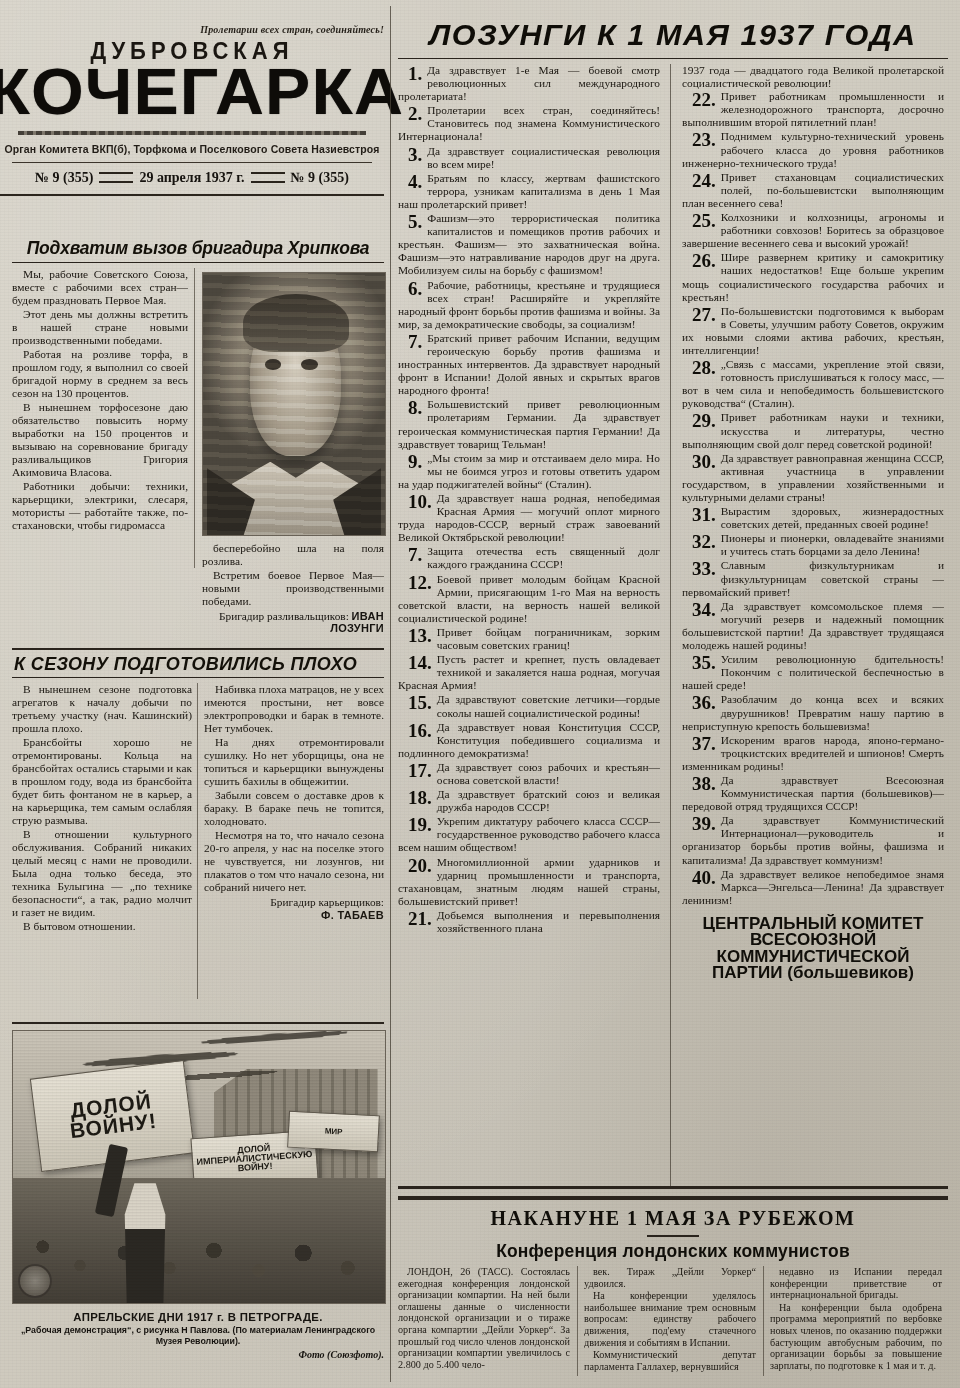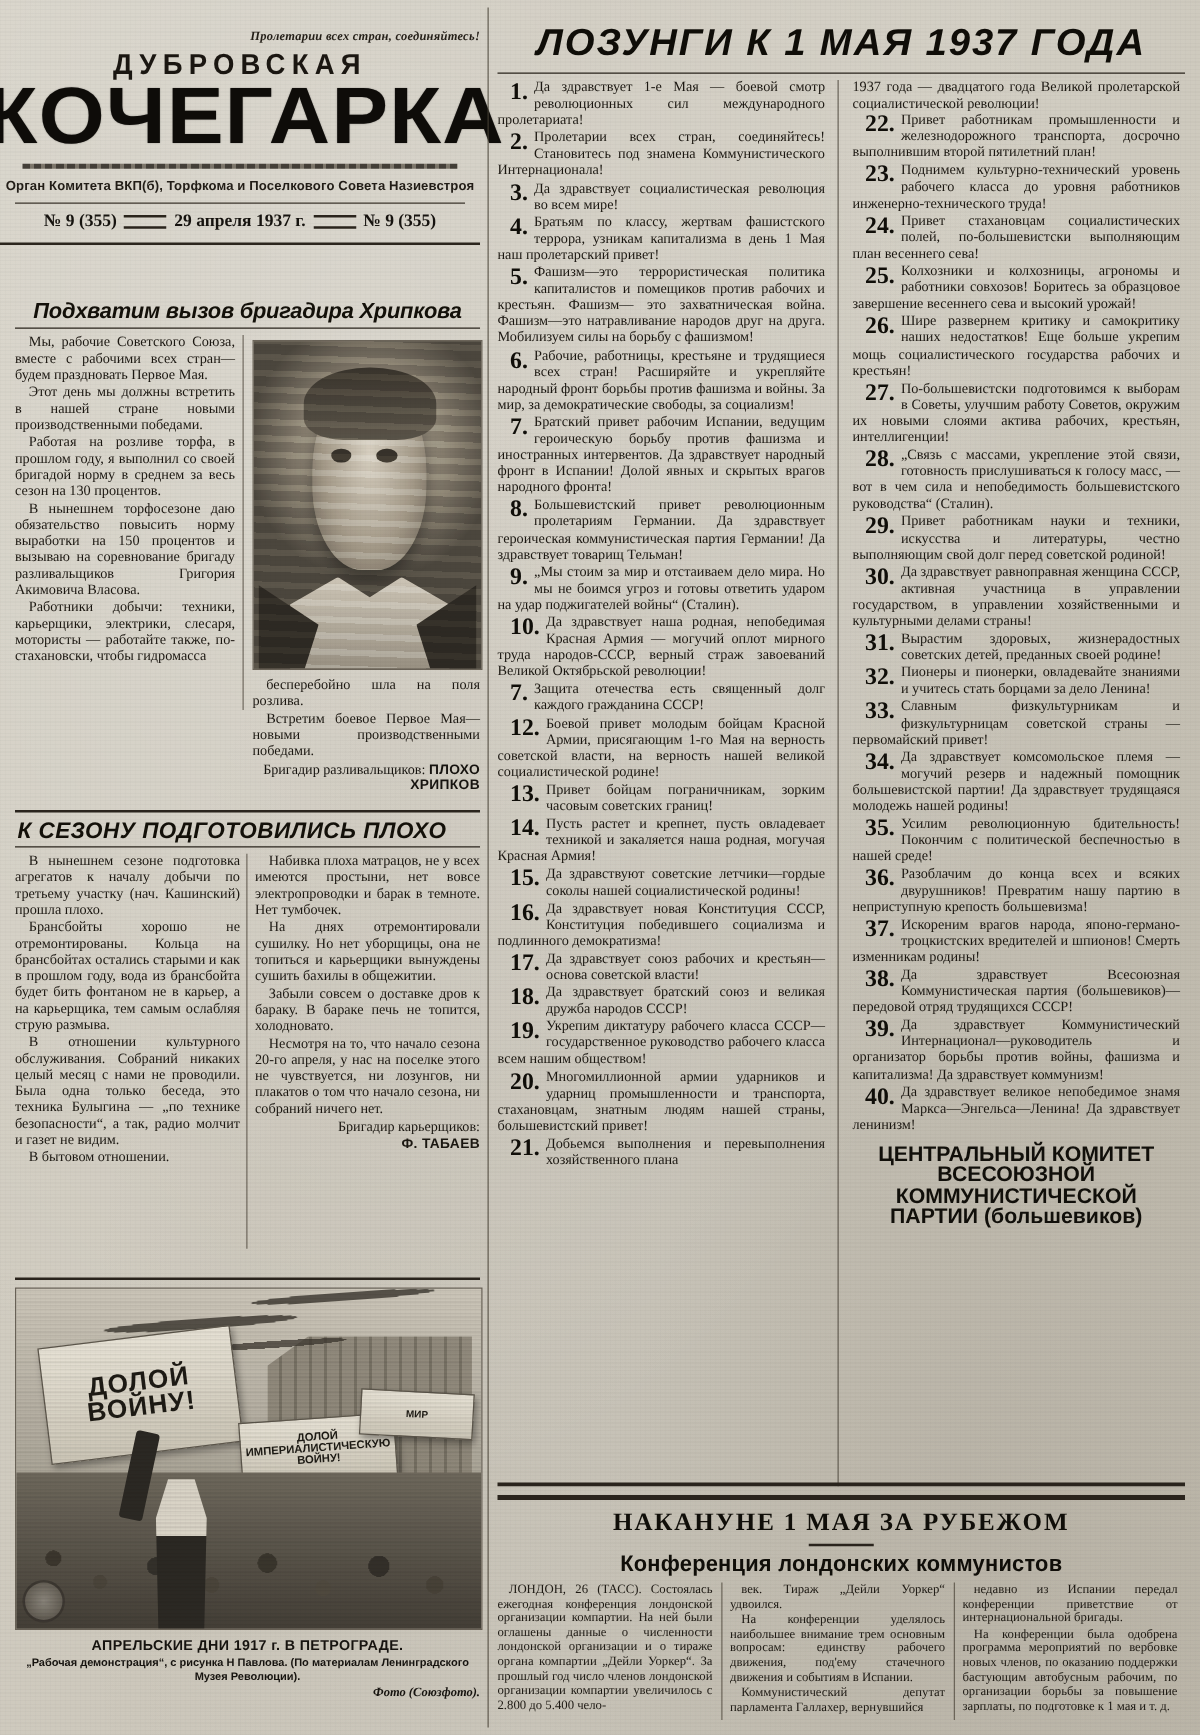--- a/index.html
+++ b/index.html
@@ -310,21 +310,21 @@
           <div class="jacketL"></div>
           <div class="jacketR"></div>
           <div class="stripes"></div>
         </div>
         <div class="body-col">
           <p>бесперебойно шла на поля розлива.</p>
           <p>Встретим боевое Первое Мая—новыми производственными победами.</p>
         </div>
         <div class="sig">
           <span>Бригадир разливальщиков:</span>
-          <b>ПЛОХО ХРИПКОВ</b>
+          <b>ИВАН ЛОЗУНГИ</b>
         </div>
       </div>
     </div>
   </div>
 
   <div id="article-season">
     <div id="art2-rule-top"></div>
     <div class="art-head" id="art2-title">К СЕЗОНУ ПОДГОТОВИЛИСЬ ПЛОХО</div>
     <div id="art2-rule-under"></div>
     <div id="art2-cols">

